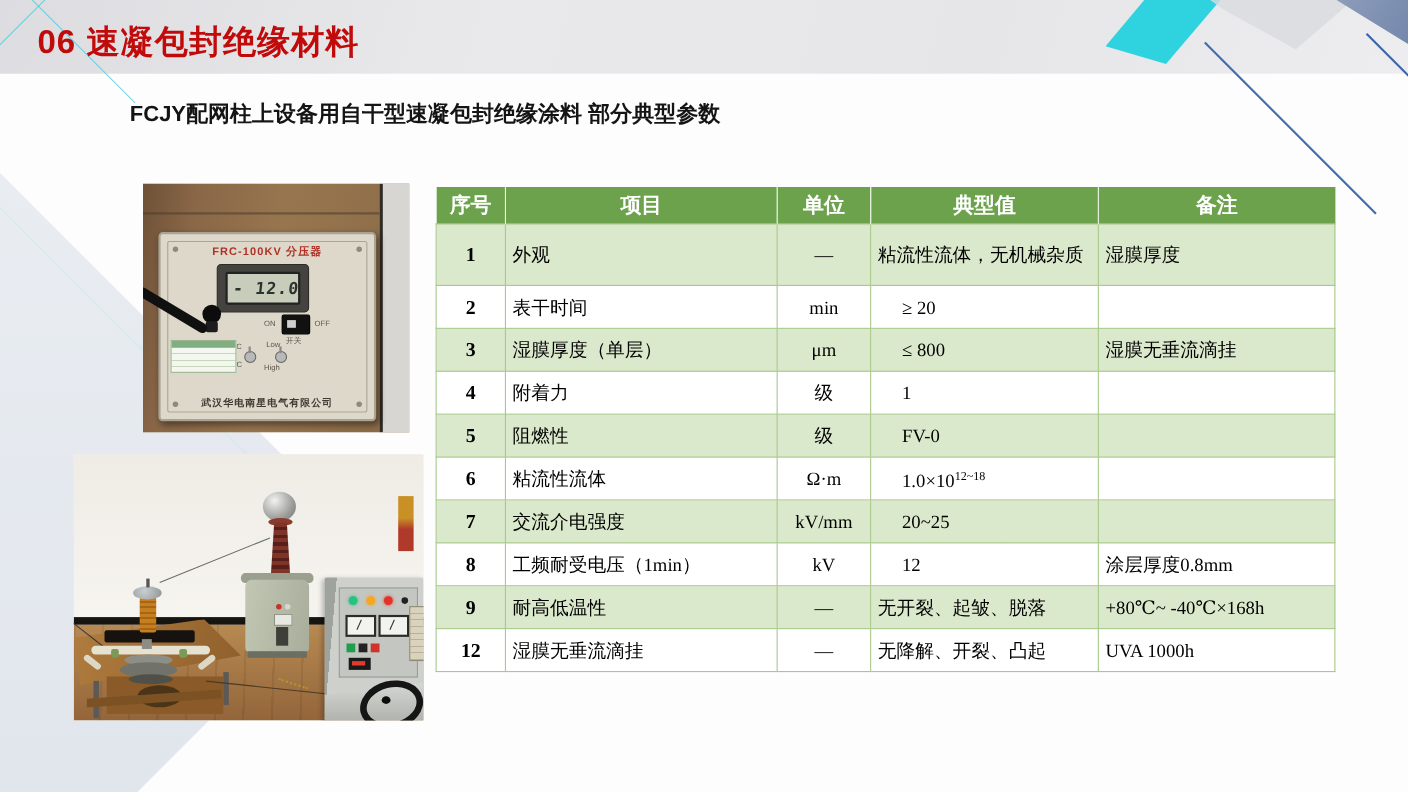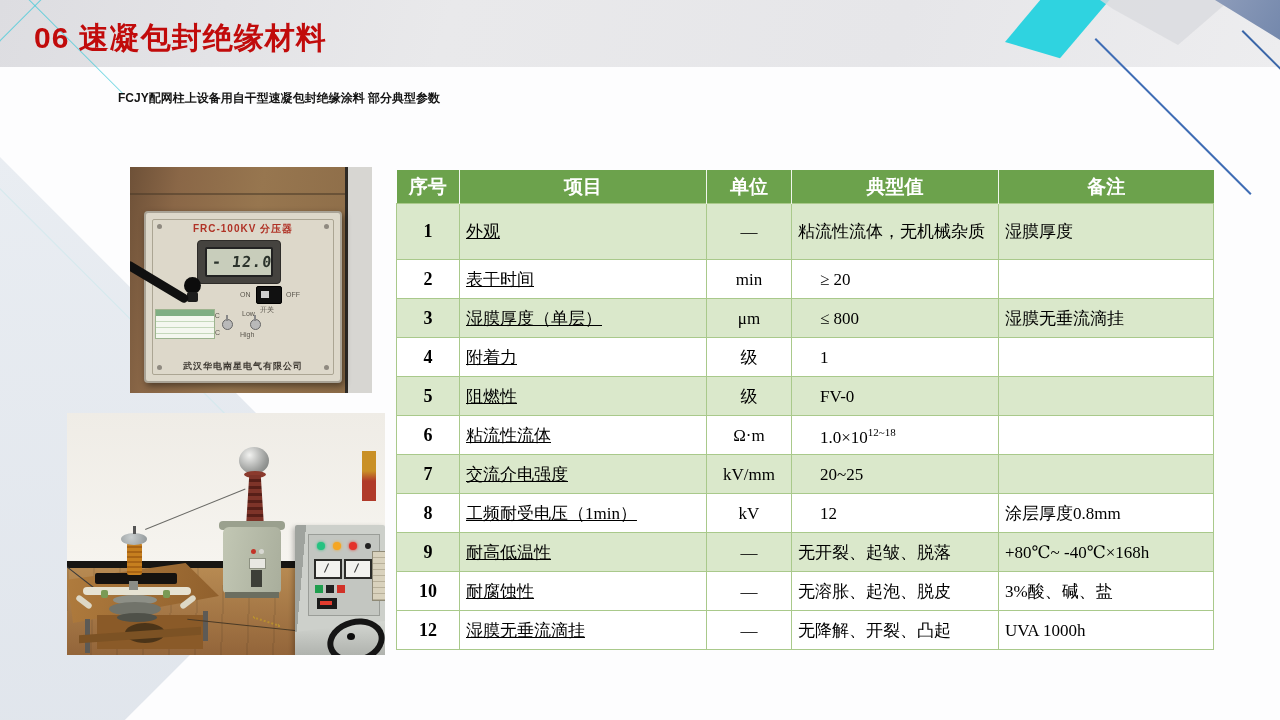--- a/index.html
+++ b/index.html
@@ -23,39 +23,39 @@
     background:linear-gradient(120deg,#8d9cba,#7488ac);clip-path:polygon(0 0,100% 0,100% 100%);}
   .blue-line1{left:1096px;top:38px;width:220px;height:2px;background:#3f6db5;transform:rotate(45deg);transform-origin:left top;}
   .blue-line2{left:1243px;top:30px;width:60px;height:2px;background:#3a66a8;transform:rotate(45deg);transform-origin:left top;}
   .teal-line-tl1{left:-30px;top:70px;width:160px;height:1px;background:#39c9d8;transform:rotate(-45deg);transform-origin:left top;opacity:.7;}
   .teal-line-tl2{left:10px;top:-20px;width:160px;height:1px;background:#39c9d8;transform:rotate(45deg);transform-origin:left top;opacity:.7;}
   .teal-line-mid{left:620px;top:200px;width:420px;height:1px;background:#cdeaec;transform:rotate(45deg);transform-origin:left top;opacity:.8;}
 
   
   .slide-title{position:absolute;left:34px;top:18px;font-size:30px;font-weight:bold;
     color:#c10b0b;letter-spacing:1px;z-index:3;}
-  .slide-subtitle{position:absolute;left:118px;top:90px;font-size:12px;font-weight:600;
+  .slide-subtitle{position:absolute;left:118px;top:90px;font-size:20px;font-weight:600;
     color:#141414;z-index:3;}
 
   
   .tbl-wrap{position:absolute;left:396px;top:170px;width:817px;z-index:3;}
   table.params{border-collapse:collapse;table-layout:fixed;width:817px;
     font-family:"Liberation Serif","DejaVu Serif",serif;font-size:17px;color:#000;}
   table.params col.c0{width:63px;}  table.params col.c1{width:247px;}
   table.params col.c2{width:85px;}  table.params col.c3{width:207px;}
   table.params col.c4{width:215px;}
   table.params th{background:#6ca24c;color:#fff;font-weight:bold;font-size:19px;
     height:33px;padding:0;border:none;}
   table.params th + th{border-left:1px solid rgba(255,255,255,.9);}
   table.params td{border:1px solid #a9c98b;padding:2px 6px;height:34px;line-height:23px;vertical-align:middle;}
   table.params tr.r0 td{height:51px;}
   table.params tr.alt td{background:#dae8cb;}
   table.params tr:not(.alt) td{background:#ffffff;}
   td.c0{text-align:center;font-weight:bold;font-size:18px;}
-  td.c1{padding-left:20px;text-decoration:underline;}
+  td.c1{padding-left:20px;}
   td.c2{text-align:center;}
   td.c3{padding-left:8px;}
   td.c3.ind{padding-left:28px;}
   td.c4{padding-left:8px;}
   td.c3 sup{font-size:11px;}
 
   
   .photo{position:absolute;z-index:2;overflow:hidden;}
   #photo1{left:130px;top:167px;width:242px;height:226px;
     background:linear-gradient(100deg,#6e5138 0%,#8a6747 18%,#97764f 48%,#8a6a46 100%);}
@@ -264,27 +264,20 @@
           <td class="c4">涂层厚度0.8mm</td>
         </tr>
         <tr class="alt">
           <td class="c0">9</td>
           <td class="c1">耐高低温性</td>
           <td class="c2">—</td>
           <td class="c3">无开裂、起皱、脱落</td>
           <td class="c4">+80℃~ -40℃×168h</td>
         </tr>
         <tr>
-          <td class="c0">10</td>
-          <td class="c1">耐腐蚀性</td>
-          <td class="c2">—</td>
-          <td class="c3">无溶胀、起泡、脱皮</td>
-          <td class="c4">3%酸、碱、盐</td>
-        </tr>
-        <tr>
           <td class="c0">12</td>
           <td class="c1">湿膜无垂流滴挂</td>
           <td class="c2">—</td>
           <td class="c3">无降解、开裂、凸起</td>
           <td class="c4">UVA 1000h</td>
         </tr>
       </tbody>
   </table>
 </div>
 

